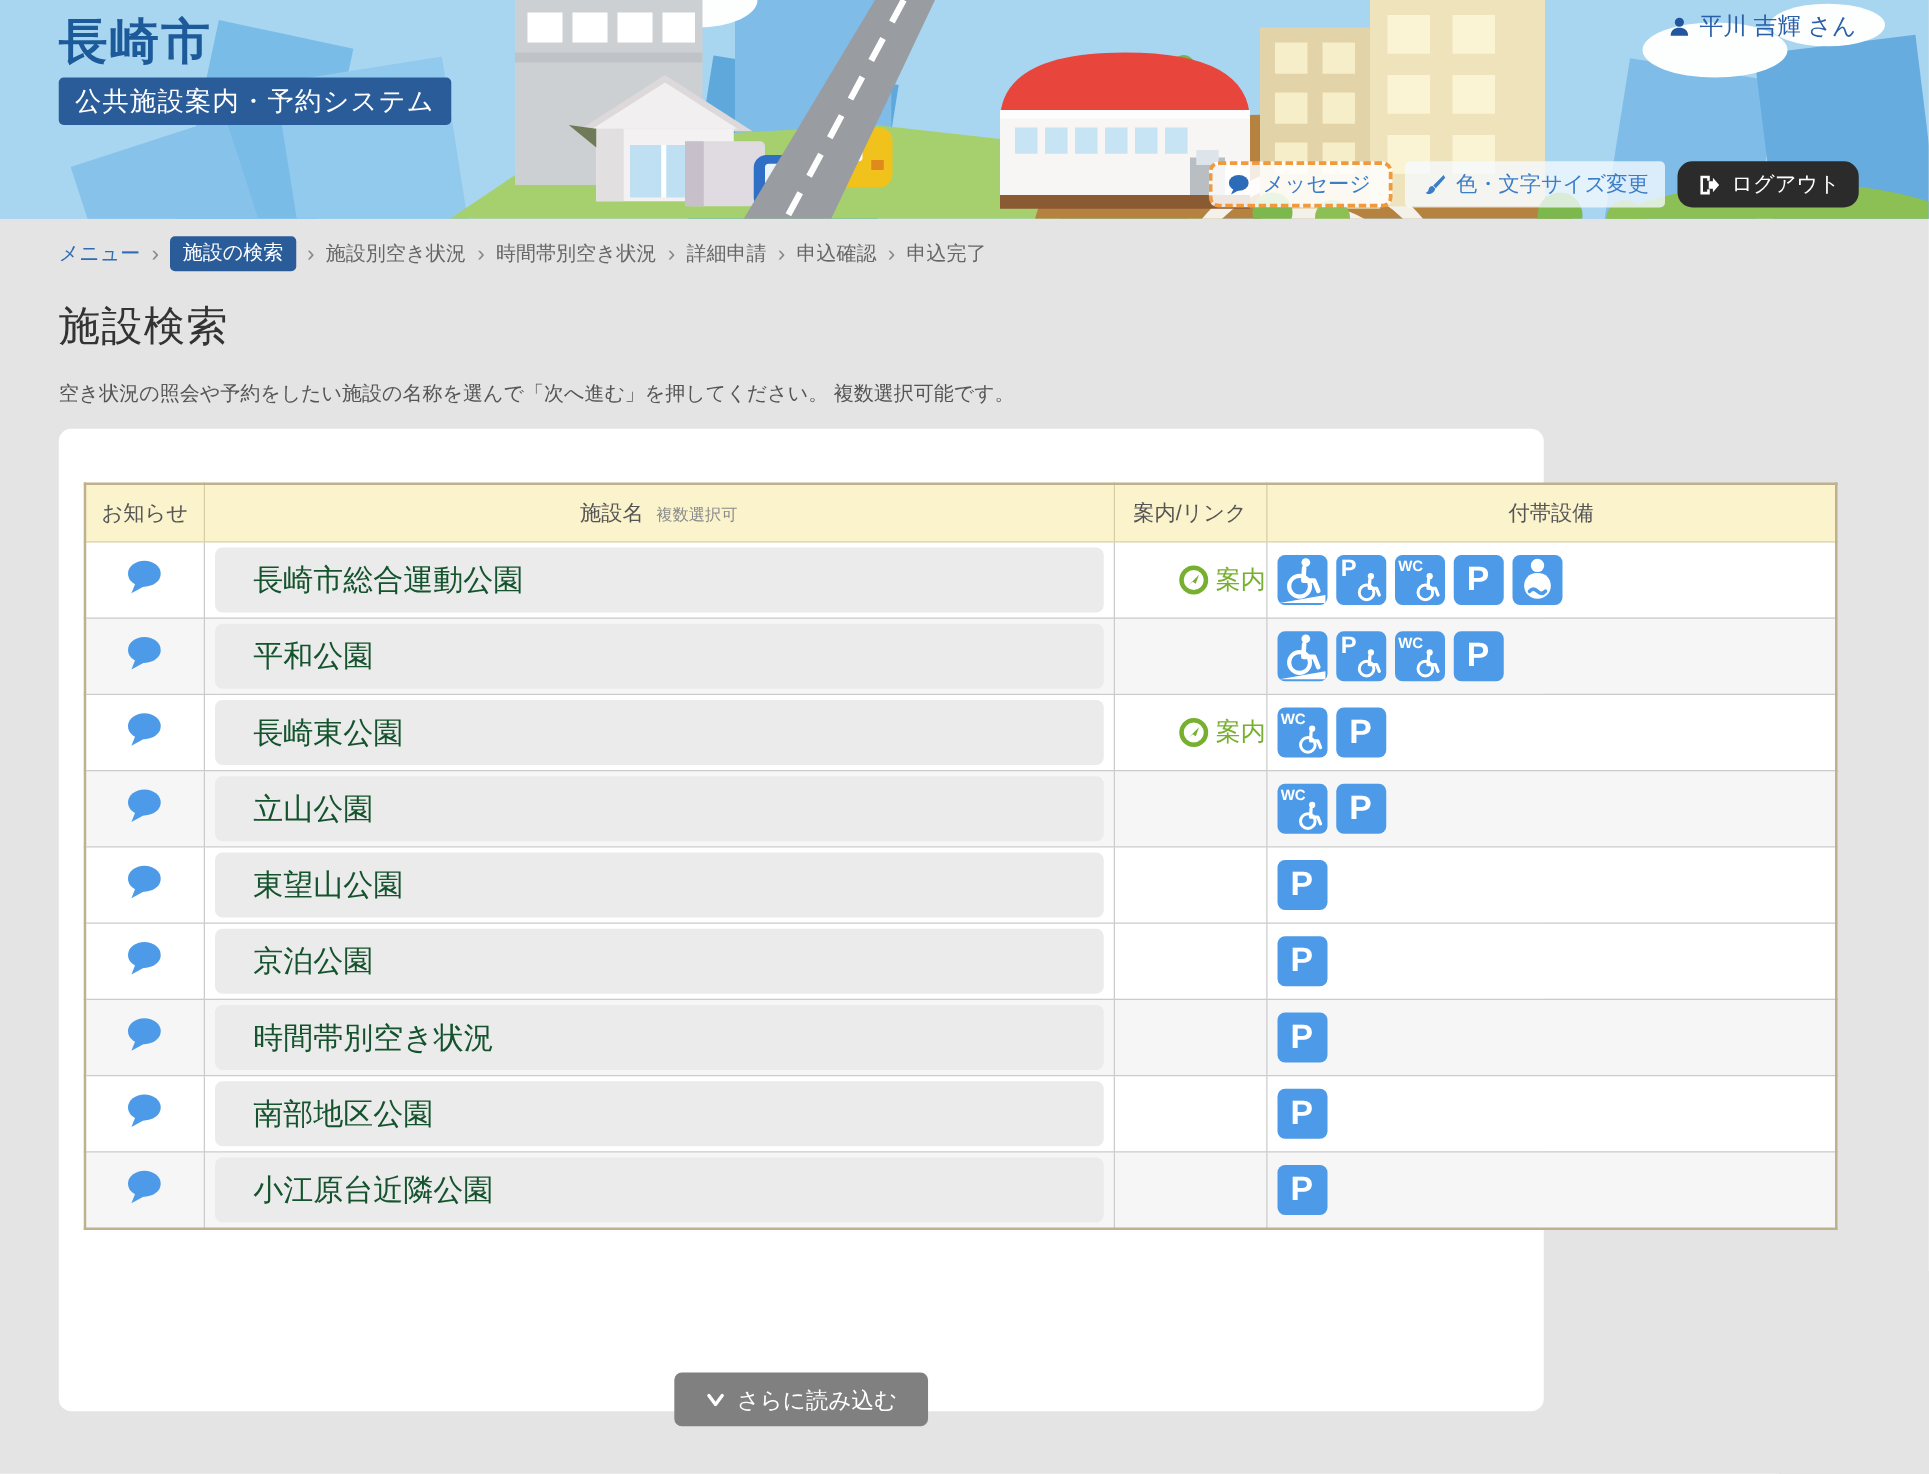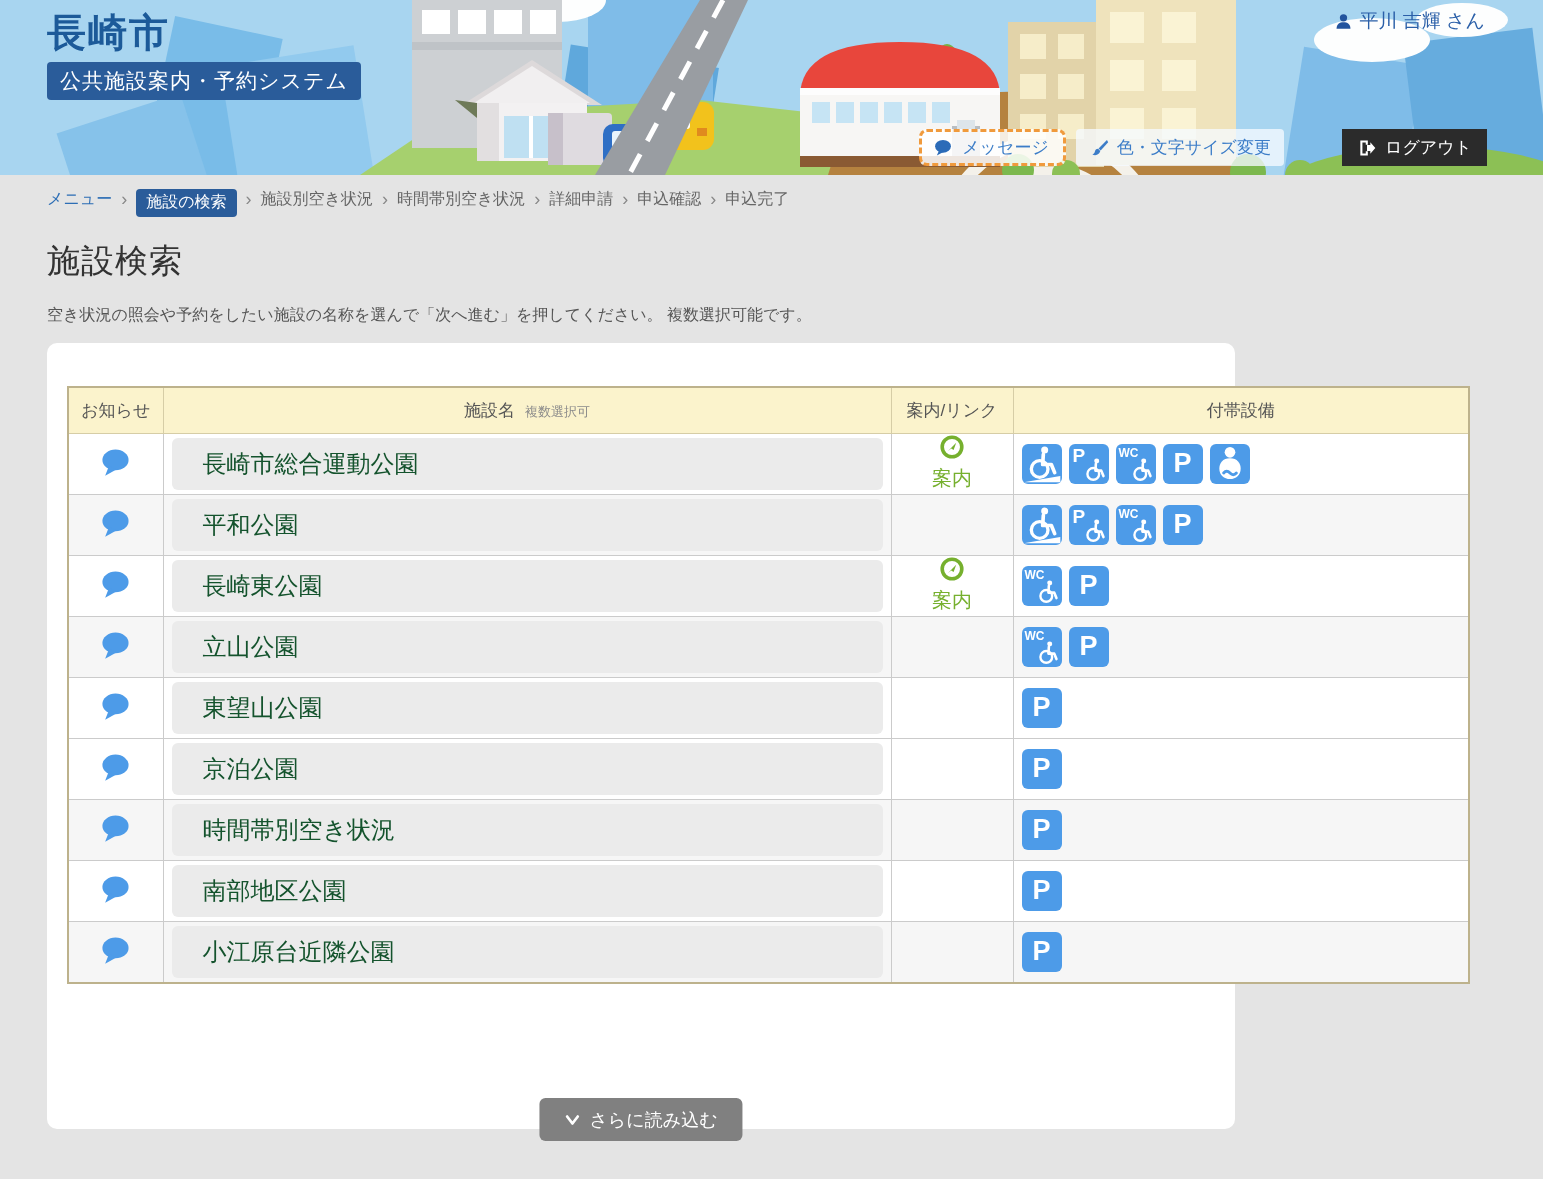--- a/index.html
+++ b/index.html
@@ -9,45 +9,45 @@
   
   .header { position:relative; width:1543px; height:175px; overflow:hidden; background:#A8D5F0; }
   .header svg.scene { position:absolute; left:0; top:0; }
   .city-title { position:absolute; left:47px; top:6px; font-size:39px; font-weight:bold; color:#1C5A99; letter-spacing:2px; }
   .system-badge { position:absolute; left:47px; top:62px; background:#2A5C9A; color:#fff; font-size:21px; padding:5px 13px; border-radius:4px; letter-spacing:1px; }
   .user-box { position:absolute; right:58px; top:8px; display:flex; align-items:center; gap:7px; color:#2A5FA8; font-size:19px; }
   .hdr-buttons { position:absolute; right:56px; top:129px; display:flex; align-items:center; gap:10px;padding-left:17px; }
   .hdr-btn { display:flex; align-items:center; gap:8px; font-size:17px; cursor:pointer; white-space:nowrap; }
   .btn-message { border:3px dashed #F09A3C; background:rgba(255,255,255,0.85); color:#3C7DC8; padding:4px 14px 4px 10px; border-radius:8px; }
   .btn-colorsize { background:rgba(245,250,255,0.78); color:#3C7DC8; padding:7px 13px; border-radius:4px; }
-  .btn-logout { background:#2B2B2B; color:#fff; padding:7px 15px; border-radius:0;margin-left:48px; }
+  .btn-logout { background:#2B2B2B; color:#fff; padding:7px 15px; border-radius:12px; }
 
   
   .content { padding-top:14px; }
-  .breadcrumb { margin-left:47px; display:flex; align-items:flex-start; gap:9px; font-size:16px; }
+  .breadcrumb { margin-left:47px; display:flex; align-items:center; gap:9px; font-size:16px; }
   .bc-sep { color:#888; font-size:18px; }
   .bc-link { color:#2D6EB5; cursor:pointer; }
   .bc-current { background:#2A5C9A; color:#fff; padding:3px 10px 4px; border-radius:4px; }
   .bc-plain { color:#666; }
   .page-title { margin:22px 0 0 47px; font-size:33px; color:#333; font-weight:normal; letter-spacing:1px; }
   .page-desc { margin:21px 0 0 47px; font-size:16px; color:#555; }
 
   
   .card { margin:17px 0 0 47px; width:1188px; height:786px; background:#fff; border-radius:10px; position:relative; }
   table.fac { position:absolute; left:20px; top:43px; width:1401px; border-collapse:collapse; border:2px solid #BDB28C; table-layout:fixed; }
   table.fac th { background:#FBF3CC; border:1px solid #D6CDA6; height:46px; font-weight:normal; font-size:17px; color:#555; }
   table.fac td { border:1px solid #CBCBCB; height:60px; padding:0; background:#fff; }
   tr.even td { background:#F6F6F6; }
   .col-notice { width:95px; } .col-name { width:728px; } .col-guide { width:122px; } .col-amen { width:456px; }
   .th-name-note { font-size:13px; color:#8A8A8A; margin-left:10px; font-weight:normal; }
   .cell-notice { text-align:center; vertical-align:middle; }
   .bubble { display:inline-block; width:33px; height:30px; cursor:pointer; }
   .name-btn { margin:4px 8px; background:#EBEBEB; border-radius:6px; height:52px; display:flex; align-items:center; padding-left:31px; font-size:24px; color:#14532d; cursor:pointer; }
   .cell-guide { vertical-align:middle; }
-  .guide-link { display:flex; align-items:center; justify-content:flex-end; gap:6px; color:#76B02E; font-size:20px; cursor:pointer;flex-direction:column; }
+  .guide-link { display:flex; align-items:center; justify-content:flex-end; gap:6px; color:#76B02E; font-size:20px; cursor:pointer; }
   .cell-amen { vertical-align:middle; }
   .amenities { display:flex; align-items:center; gap:7px; padding-left:8px; }
   .amenity { position:relative; width:40px; height:40px; background:#4D9BE8; border-radius:6px; flex:0 0 auto; color:#fff; }
   .amenity svg.full { position:absolute; left:0; top:0; }
   .amenity .mini-wc { position:absolute; right:1px; bottom:1px; }
   .letter-P-corner { position:absolute; left:4px; top:1px; font-size:19px; font-weight:bold; }
   .letter-WC-corner { position:absolute; left:3px; top:2px; font-size:12px; font-weight:bold; letter-spacing:0; }
   .letter-P-big { position:absolute; left:0; top:0; width:100%; height:100%; display:flex; align-items:center; justify-content:center; font-size:27px; font-weight:bold; }
   .load-more { position:absolute; left:50%; transform:translateX(-50%); top:723px; background:#808080; color:#fff; border-radius:6px; padding:0 25px; height:43px; display:flex; align-items:center; gap:9px; font-size:18px; cursor:pointer;margin-top:32px; }
 </style>

